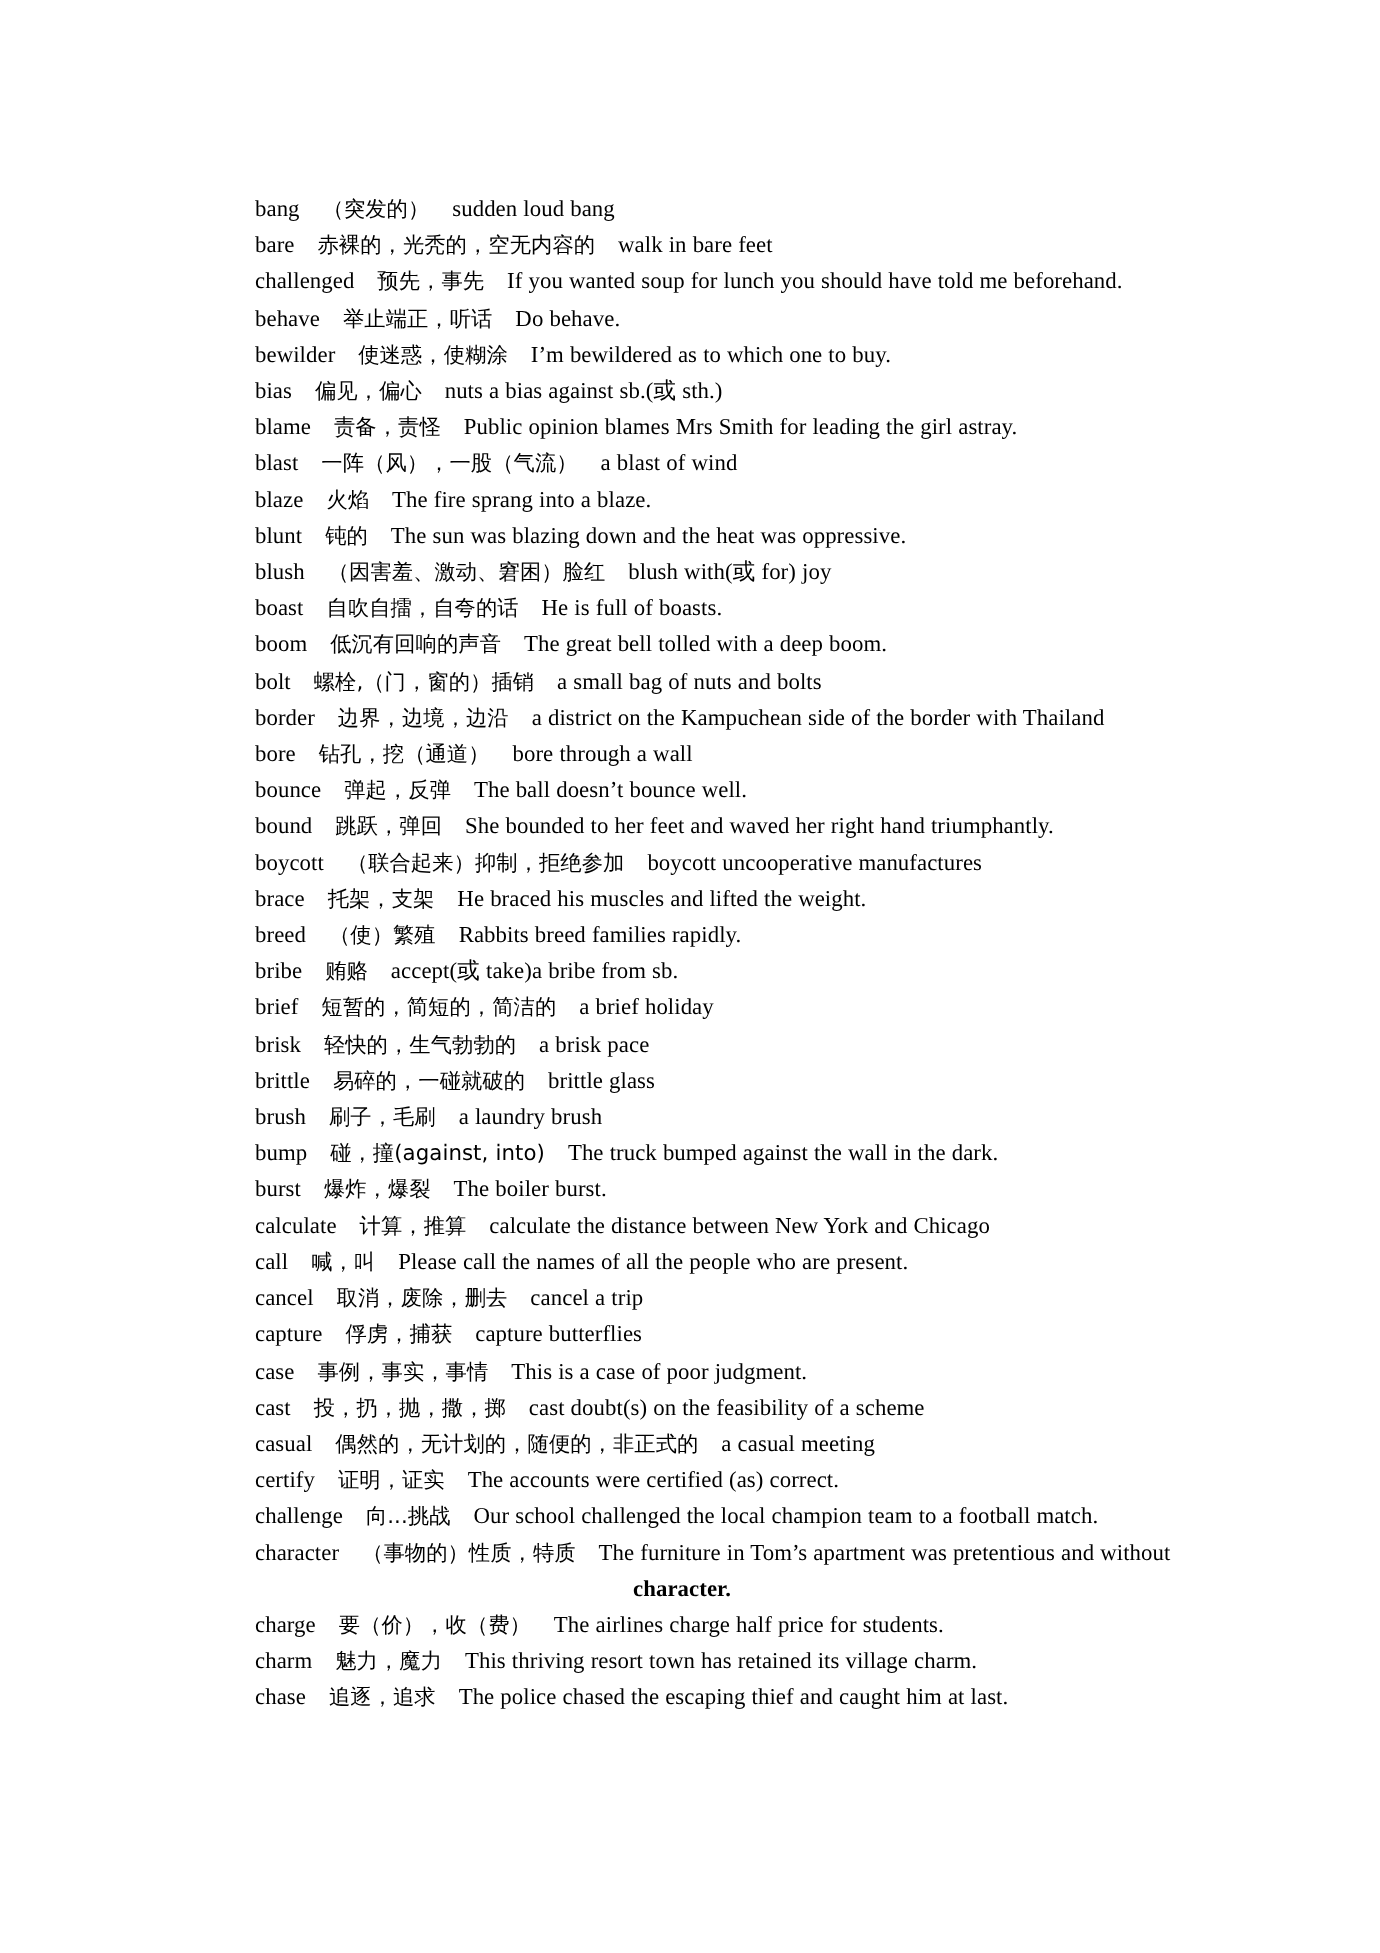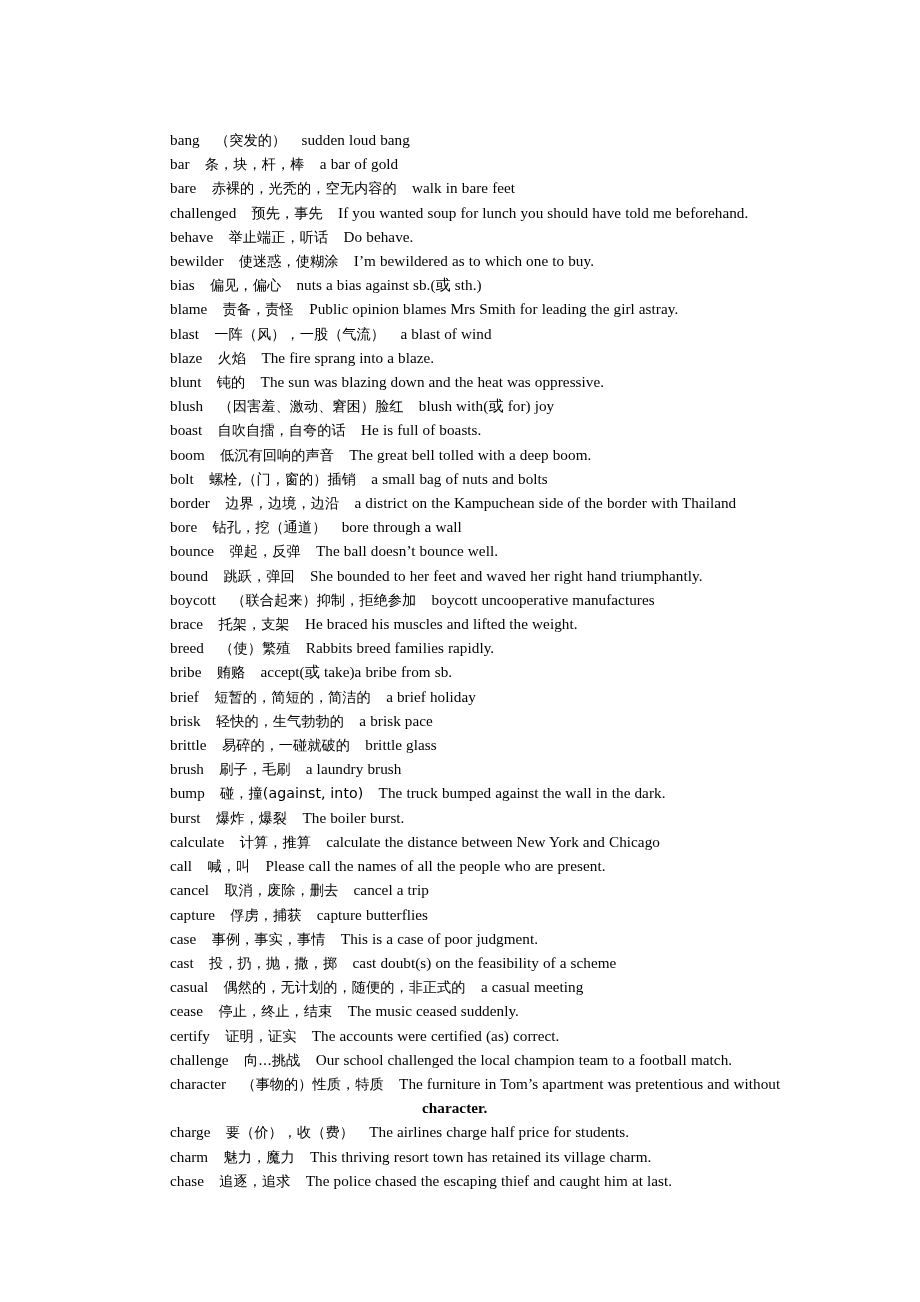--- a/index.html
+++ b/index.html
@@ -47,21 +47,20 @@
     font-family: "DejaVu Sans", "Liberation Sans", sans-serif;
     font-size: 14.2px;
   }
 </style>
 </head>
 <body>
 
 <div class="page">
   <div class="content">
       <div class="entry"><span>bang</span>  <span class="cjk">（突发的）</span>  <span>sudden loud bang</span></div>
-      <div class="entry"><span>bar</span>  <span class="cjk">条，块，杆，棒</span>  <span>a bar of gold</span></div>
       <div class="entry"><span>bare</span>  <span class="cjk">赤裸的，光秃的，空无内容的</span>  <span>walk in bare feet</span></div>
       <div class="entry"><span>challenged</span>  <span class="cjk">预先，事先</span>  <span>If you wanted soup for lunch you should have told me beforehand.</span></div>
       <div class="entry"><span>behave</span>  <span class="cjk">举止端正，听话</span>  <span>Do behave.</span></div>
       <div class="entry"><span>bewilder</span>  <span class="cjk">使迷惑，使糊涂</span>  <span>I’m bewildered as to which one to buy.</span></div>
       <div class="entry"><span>bias</span>  <span class="cjk">偏见，偏心</span>  <span>nuts a bias against sb.(或 sth.)</span></div>
       <div class="entry"><span>blame</span>  <span class="cjk">责备，责怪</span>  <span>Public opinion blames Mrs Smith for leading the girl astray.</span></div>
       <div class="entry"><span>blast</span>  <span class="cjk">一阵（风），一股（气流）</span>  <span>a blast of wind</span></div>
       <div class="entry"><span>blaze</span>  <span class="cjk">火焰</span>  <span>The fire sprang into a blaze.</span></div>
       <div class="entry"><span>blunt</span>  <span class="cjk">钝的</span>  <span>The sun was blazing down and the heat was oppressive.</span></div>
       <div class="entry"><span>blush</span>  <span class="cjk">（因害羞、激动、窘困）脸红</span>  <span>blush with(或 for) joy</span></div>
@@ -82,21 +81,20 @@
       <div class="entry"><span>brush</span>  <span class="cjk">刷子，毛刷</span>  <span>a laundry brush</span></div>
       <div class="entry"><span>bump</span>  <span class="cjk">碰，撞(against, into)</span>  <span>The truck bumped against the wall in the dark.</span></div>
       <div class="entry"><span>burst</span>  <span class="cjk">爆炸，爆裂</span>  <span>The boiler burst.</span></div>
       <div class="entry"><span>calculate</span>  <span class="cjk">计算，推算</span>  <span>calculate the distance between New York and Chicago</span></div>
       <div class="entry"><span>call</span>  <span class="cjk">喊，叫</span>  <span>Please call the names of all the people who are present.</span></div>
       <div class="entry"><span>cancel</span>  <span class="cjk">取消，废除，删去</span>  <span>cancel a trip</span></div>
       <div class="entry"><span>capture</span>  <span class="cjk">俘虏，捕获</span>  <span>capture butterflies</span></div>
       <div class="entry"><span>case</span>  <span class="cjk">事例，事实，事情</span>  <span>This is a case of poor judgment.</span></div>
       <div class="entry"><span>cast</span>  <span class="cjk">投，扔，抛，撒，掷</span>  <span>cast doubt(s) on the feasibility of a scheme</span></div>
       <div class="entry"><span>casual</span>  <span class="cjk">偶然的，无计划的，随便的，非正式的</span>  <span>a casual meeting</span></div>
-      <div class="entry"><span>cease</span>  <span class="cjk">停止，终止，结束</span>  <span>The music ceased suddenly.</span></div>
       <div class="entry"><span>certify</span>  <span class="cjk">证明，证实</span>  <span>The accounts were certified (as) correct.</span></div>
       <div class="entry"><span>challenge</span>  <span class="cjk">向...挑战</span>  <span>Our school challenged the local champion team to a football match.</span></div>
       <div class="entry"><span>character</span>  <span class="cjk">（事物的）性质，特质</span>  <span>The furniture in Tom’s apartment was pretentious and without</span><span class="cont">character.</span></div>
       <div class="entry"><span>charge</span>  <span class="cjk">要（价），收（费）</span>  <span>The airlines charge half price for students.</span></div>
       <div class="entry"><span>charm</span>  <span class="cjk">魅力，魔力</span>  <span>This thriving resort town has retained its village charm.</span></div>
       <div class="entry"><span>chase</span>  <span class="cjk">追逐，追求</span>  <span>The police chased the escaping thief and caught him at last.</span></div>
     </div>
 </div>
 
 </body></html>

